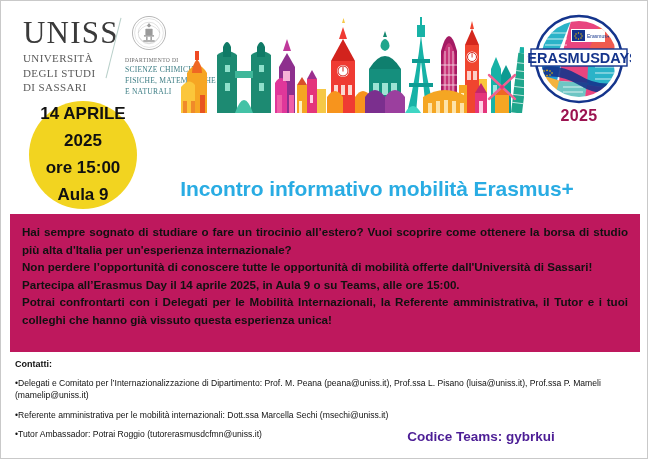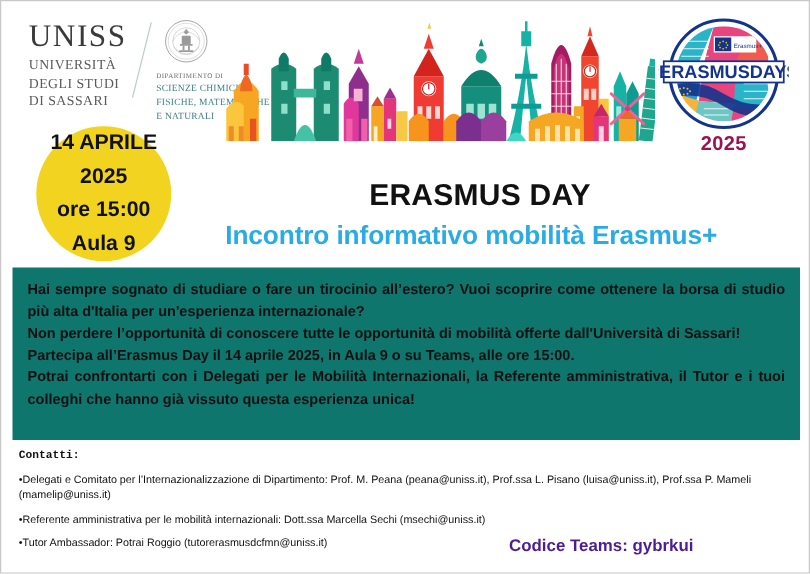--- a/index.html
+++ b/index.html
@@ -27,21 +27,21 @@
   }
 
   
   .uniss-logo {
     position: absolute;
     left: 22px; top: 16px;
     width: 82px;
   }
   .uniss-word {
     font-family: "Liberation Serif", serif;
-    font-size: 25px;
+    font-size: 31px;
     letter-spacing: 1.2px;
     color: #3a3a3a;
     line-height: 1;
   }
   .uniss-sub {
     font-family: "Liberation Serif", serif;
     font-size: 11px;
     letter-spacing: .4px;
     color: #5a5a5a;
     line-height: 1.32;
@@ -151,42 +151,42 @@
     font-weight: bold;
     color: #29ace3;
     letter-spacing: -.1px;
   }
 
   
   .body-box {
     position: absolute;
     left: 9px; top: 213px;
     width: 630px; height: 138px;
-    background: #0f766e;
+    background: #be185d;
     padding: 9px 12px 0 12px;
   }
   .body-box p {
     margin: 0;
     font-family: "Liberation Sans", sans-serif;
     font-weight: bold;
     font-size: 11.6px;
     color: #111111;
     line-height: 1.52;
     text-align: justify;
   }
   .body-box p.spacer-before { margin-top: 11px; }
 
   
   .contacts {
     position: absolute;
     left: 14px; top: 358px;
     width: 622px;
   }
   .contacts .c-title {
-    font-family: Liberation Mono, monospace;
+    font-family: Liberation Sans, sans-serif;
     font-weight: bold;
     font-size: 9px;
     color: #111111;
     margin-bottom: 8px;
   }
   .contacts .c-row {
     font-family: "Liberation Sans", sans-serif;
     font-size: 8.6px;
     color: #111111;
     line-height: 1.45;
@@ -447,21 +447,20 @@
     <div class="badge-year">2025</div>
   </div>
 
   <div class="date-circle">
     <span>14 APRILE</span>
     <span>2025</span>
     <span>ore 15:00</span>
     <span>Aula 9</span>
   </div>
 
-  <div class="title-main">ERASMUS DAY</div>
   <div class="title-sub">Incontro informativo mobilità Erasmus+</div>
 
   <div class="body-box">
     <p>Hai sempre sognato di studiare o fare un tirocinio all’estero? Vuoi scoprire come ottenere la borsa di studio più alta d'Italia per un'esperienza internazionale?</p>
     <p>Non perdere l’opportunità di conoscere tutte le opportunità di mobilità offerte dall'Università di Sassari!</p>
     <p>Partecipa all’Erasmus Day il 14 aprile 2025, in Aula 9 o su Teams, alle ore 15:00.</p>
     <p>Potrai confrontarti con i Delegati per le Mobilità Internazionali, la Referente amministrativa, il Tutor e i tuoi colleghi che hanno già vissuto questa esperienza unica!</p>
   </div>
 
   <div class="contacts">

